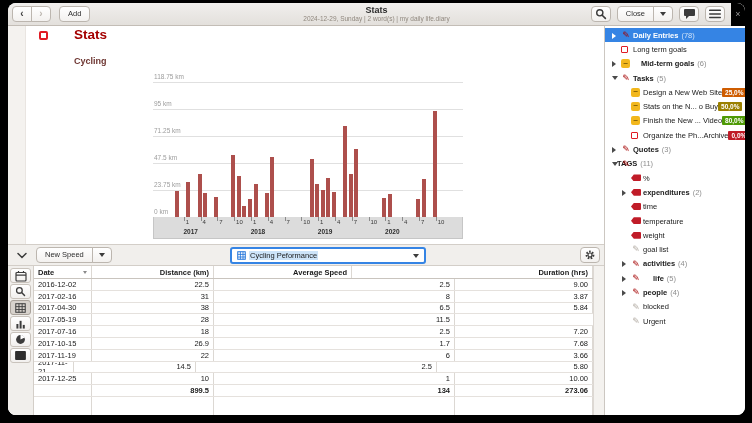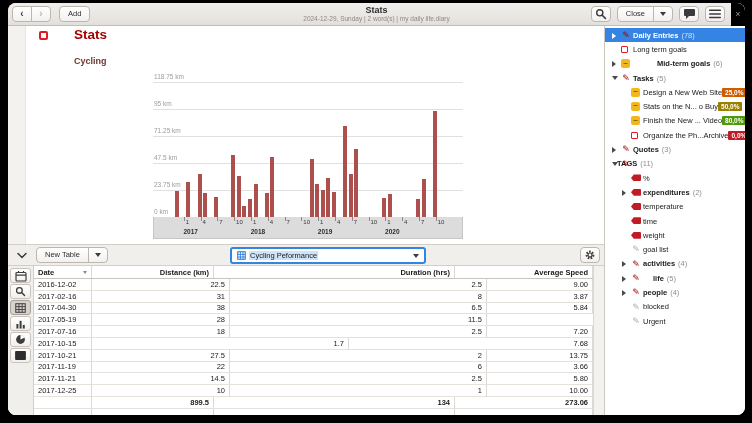--- a/index.html
+++ b/index.html
@@ -70,21 +70,21 @@
   
   .tbl-area{flex:1;display:flex;min-height:0;}
   .icon-strip{flex:0 0 26px;background:#f1efec;border-right:1px solid #d3cec8;display:flex;
               flex-direction:column;align-items:center;padding-top:2px;gap:1px;}
   .strip-btn{width:21px;height:15px;background:linear-gradient(#fff,#f2f0ee);border:1px solid #c9c3bc;
              border-radius:3px;display:flex;align-items:center;justify-content:center;padding:0;}
   .strip-btn.active{background:#d7d2cc;border-color:#a9a29a;}
   .table{flex:1;display:flex;flex-direction:column;background:#fff;font-size:7.5px;color:#1a1a1a;}
   .trow{display:flex;border-bottom:1px solid #e5e1dd;flex:0 0 auto;}
   .trow.head{height:13px;font-weight:bold;border-bottom:1px solid #c9c4be;}
-  .trow.data{height:11.8px;gap:16px;}
+  .trow.data{height:11.8px;}
   .trow.sum{height:12px;font-weight:bold;}
   .trow.fill{flex:1;border-bottom:none;}
   .cell{border-right:1px solid #dcd8d3;padding:0 4px;display:flex;align-items:center;overflow:hidden;}
   .cell.ar{justify-content:flex-end;}
   .sorta{width:0;height:0;border-left:2.5px solid transparent;border-right:2.5px solid transparent;
          border-top:3.5px solid #8a8a8a;margin-left:auto;}
   .vscroll{flex:0 0 11px;background:#f4f2ef;border-left:1px solid #ddd8d3;}
 
   
   .srow{height:14.3px;display:flex;align-items:center;position:relative;font-size:7.5px;color:#1a1a1a;}
@@ -253,21 +253,21 @@
         </div>
       </div>
 
       <div class="tbl-toolbar">
         <button class="btn icon-btn flat">
           <svg width="10" height="7" viewBox="0 0 10 7">
               <polyline points="1,1.5 5,5.5 9,1.5" fill="none" stroke="#3c3c3c" stroke-width="1.5" stroke-linecap="round"></polyline>
             </svg>
         </button>
         <span class="linked" style="margin-left:4px;">
-          <button class="btn">New Table</button>
+          <button class="btn">New Speed</button>
           <button class="btn icon-btn">
               <span class="caret"></span>
             </button>
         </span>
         <div class="combo">
           <svg width="9" height="9" viewBox="0 0 12 12">
               <rect x="1" y="1" width="10" height="10" fill="none" stroke="#1c71d8" stroke-width="1.3"></rect>
               <line x1="1" y1="4.5" x2="11" y2="4.5" stroke="#1c71d8" stroke-width="1.1"></line>
               <line x1="1" y1="8" x2="11" y2="8" stroke="#1c71d8" stroke-width="1.1"></line>
               <line x1="4.5" y1="1" x2="4.5" y2="11" stroke="#1c71d8" stroke-width="1.1"></line>
@@ -325,22 +325,22 @@
           <button class="strip-btn">
             <svg width="11" height="9" viewBox="0 0 12 10">
                 <rect width="12" height="10" rx="1" fill="#2e2e2e"></rect>
               </svg>
           </button>
         </div>
         <div class="table">
             <div class="trow head">
               <div class="cell al" style="width: 58px;">Date<span class="sorta"></span></div>
               <div class="cell ar" style="width: 122px;">Distance (km)</div>
+              <div class="cell ar" style="flex: 1 1 0%;">Average Speed</div>
               <div class="cell ar" style="width: 241px;">Duration (hrs)</div>
-              <div class="cell ar" style="flex: 1 1 0%;">Average Speed</div>
             </div>
             <div class="trow data">
               <div class="cell al" style="width: 58px;">2016-12-02</div>
               <div class="cell ar" style="width: 122px;">22.5</div>
               <div class="cell ar" style="width: 241px;">2.5</div>
               <div class="cell ar" style="flex: 1 1 0%;">9.00</div>
             </div>
             <div class="trow data">
               <div class="cell al" style="width: 58px;">2017-02-16</div>
               <div class="cell ar" style="width: 122px;">31</div>
@@ -359,37 +359,32 @@
               <div class="cell ar" style="width: 241px;">11.5</div>
             </div>
             <div class="trow data">
               <div class="cell al" style="width: 58px;">2017-07-16</div>
               <div class="cell ar" style="width: 122px;">18</div>
               <div class="cell ar" style="width: 241px;">2.5</div>
               <div class="cell ar" style="flex: 1 1 0%;">7.20</div>
             </div>
             <div class="trow data">
               <div class="cell al" style="width: 58px;">2017-10-15</div>
+              <div class="cell ar" style="width: 122px;">26.9</div>
               <div class="cell ar" style="width: 241px;">1.7</div>
               <div class="cell ar" style="flex: 1 1 0%;">7.68</div>
-            </div>
-            <div class="trow data">
-              <div class="cell al" style="width: 58px;">2017-10-21</div>
-              <div class="cell ar" style="width: 122px;">27.5</div>
-              <div class="cell ar" style="width: 241px;">2</div>
-              <div class="cell ar" style="flex: 1 1 0%;">13.75</div>
             </div>
             <div class="trow data">
               <div class="cell al" style="width: 58px;">2017-11-19</div>
               <div class="cell ar" style="width: 122px;">22</div>
               <div class="cell ar" style="width: 241px;">6</div>
               <div class="cell ar" style="flex: 1 1 0%;">3.66</div>
             </div>
             <div class="trow data">
-              <div class="cell al" style="width: 58px;">2017-11-21</div>
+              <div class="cell al" style="width: 40px;">2017-11-21</div>
               <div class="cell ar" style="width: 122px;">14.5</div>
               <div class="cell ar" style="width: 241px;">2.5</div>
               <div class="cell ar" style="flex: 1 1 0%;">5.80</div>
             </div>
             <div class="trow data">
               <div class="cell al" style="width: 58px;">2017-12-25</div>
               <div class="cell ar" style="width: 122px;">10</div>
               <div class="cell ar" style="width: 241px;">1</div>
               <div class="cell ar" style="flex: 1 1 0%;">10.00</div>
             </div>
@@ -419,21 +414,21 @@
           <span class="lbl b" style="margin-left: 28px;">Daily Entries</span>
           <span class="cnt">(78)</span>
         </div>
         <div class="srow">
           <span class="ti square-red" style="left: 16px;"></span>
           <span class="lbl" style="margin-left: 28px;">Long term goals</span>
         </div>
         <div class="srow">
           <span class="exp exp-r" style="left: 7px;"></span>
           <span class="ti task-yellow" style="left: 16px;"></span>
-          <span class="lbl b" style="margin-left: 44px; padding-left: 8px;">Mid-term goals</span>
+          <span class="lbl b" style="margin-left: 28px; padding-left: 8px;">Mid-term goals</span>
           <span class="cnt">(6)</span>
         </div>
         <div class="srow">
           <span class="exp exp-d" style="left: 7px;"></span>
           <span class="ti pencil-red" style="left: 16px;"></span>
           <span class="lbl b" style="margin-left: 28px;">Tasks</span>
           <span class="cnt">(5)</span>
         </div>
         <div class="srow">
           <span class="ti task-yellow" style="left: 26px;"></span>
@@ -472,25 +467,25 @@
           <span class="lbl" style="margin-left: 38px;">%</span>
         </div>
         <div class="srow">
           <span class="exp exp-r" style="left: 17px;"></span>
           <span class="ti tag-red" style="left: 26px;"></span>
           <span class="lbl b" style="margin-left: 38px;">expenditures</span>
           <span class="cnt">(2)</span>
         </div>
         <div class="srow">
           <span class="ti tag-red" style="left: 26px;"></span>
+          <span class="lbl" style="margin-left: 38px;">time</span>
+        </div>
+        <div class="srow">
+          <span class="ti tag-red" style="left: 26px;"></span>
           <span class="lbl" style="margin-left: 38px;">temperature</span>
-        </div>
-        <div class="srow">
-          <span class="ti tag-red" style="left: 26px;"></span>
-          <span class="lbl" style="margin-left: 38px;">time</span>
         </div>
         <div class="srow">
           <span class="ti tag-red" style="left: 26px;"></span>
           <span class="lbl" style="margin-left: 38px;">weight</span>
         </div>
         <div class="srow">
           <span class="ti pencil-gray" style="left: 26px;"></span>
           <span class="lbl" style="margin-left: 38px;">goal list</span>
         </div>
         <div class="srow">

